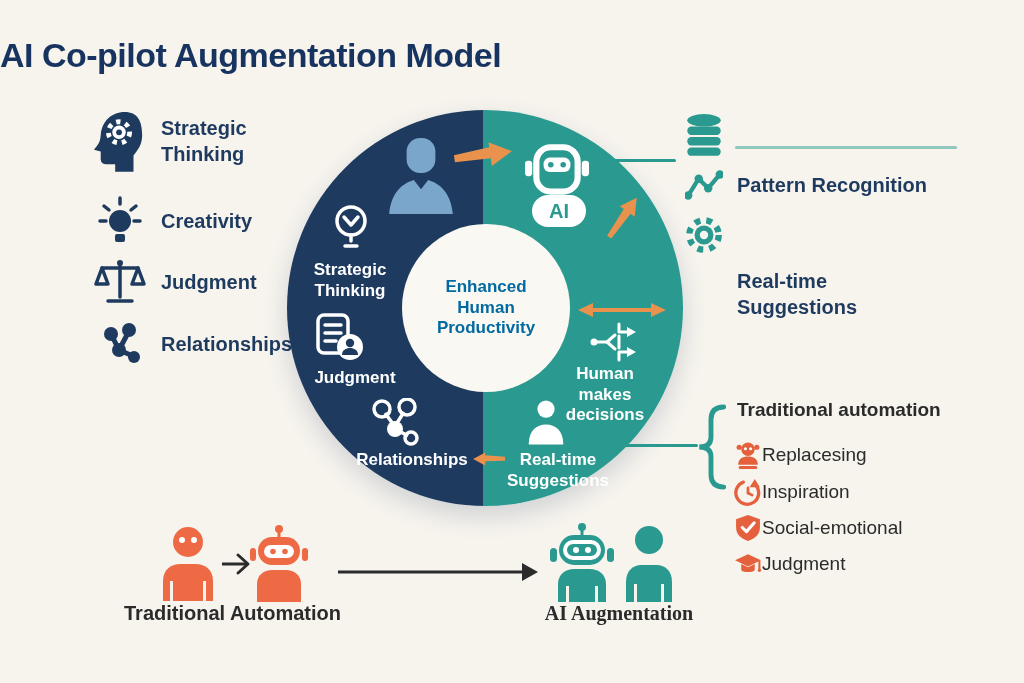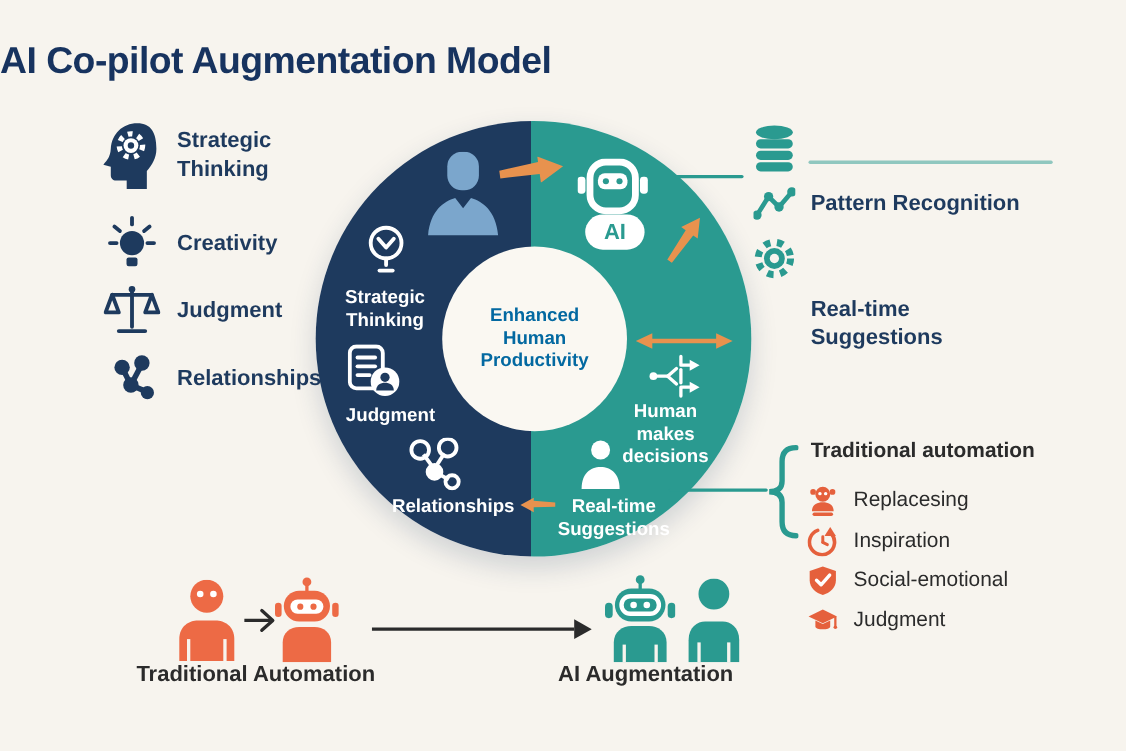--- a/index.html
+++ b/index.html
@@ -51,21 +51,21 @@
   .ai-bubble {
     left:245px; top:85px; width:54px; height:32px;
     background:#fff; border-radius:16px;
     display:flex; align-items:center; justify-content:center;
   }
   .ai-bubble span { color:#2a9a90; font-weight:800; font-size:20px; }
 
   .tealline { background:#2a9a90; height:3px; border-radius:2px; }
 
   .callout-header { font-size:19px; font-weight:600; color:#2b2b2b; }
-  .co-row { display:flex; align-items:center; gap:14px; }
+  .co-row { display:flex; align-items:center; }
   .co-icon { width:28px; flex:0 0 28px; display:flex; justify-content:center; }
   .co-label { font-size:19px; font-weight:500; color:#2b2b2b; }
 
   .bottom-label { font-size:20px; font-weight:700; color:#2b2b2b; text-align:center; }
 </style>
 </head>
 <body>
 
 <div class="abs title">AI Co-pilot Augmentation Model</div>
 
@@ -416,13 +416,13 @@
 
 <span class="abs" style="left:622px; top:526px;">
   <svg width="54" height="76" viewBox="0 0 54 76">
     <circle cx="27" cy="14" r="14" fill="#2a9a90"></circle>
     <path d="M4 76 V56 c0-12 8-17 15-17 h16 c7 0 15 5 15 17 v20 z" fill="#2a9a90"></path>
     <rect x="12" y="58" width="3" height="18" fill="#f7f4ee"></rect>
     <rect x="39" y="58" width="3" height="18" fill="#f7f4ee"></rect>
   </svg>
 </span>
 
-<div class="abs bottom-label" style="left:492px; top:602px; width:190px;">AI Augmentation</div>
+<div class="abs bottom-label" style="left:524px; top:602px; width:190px;font-family:Liberation Serif, serif;">AI Augmentation</div>
 
 </body></html>

